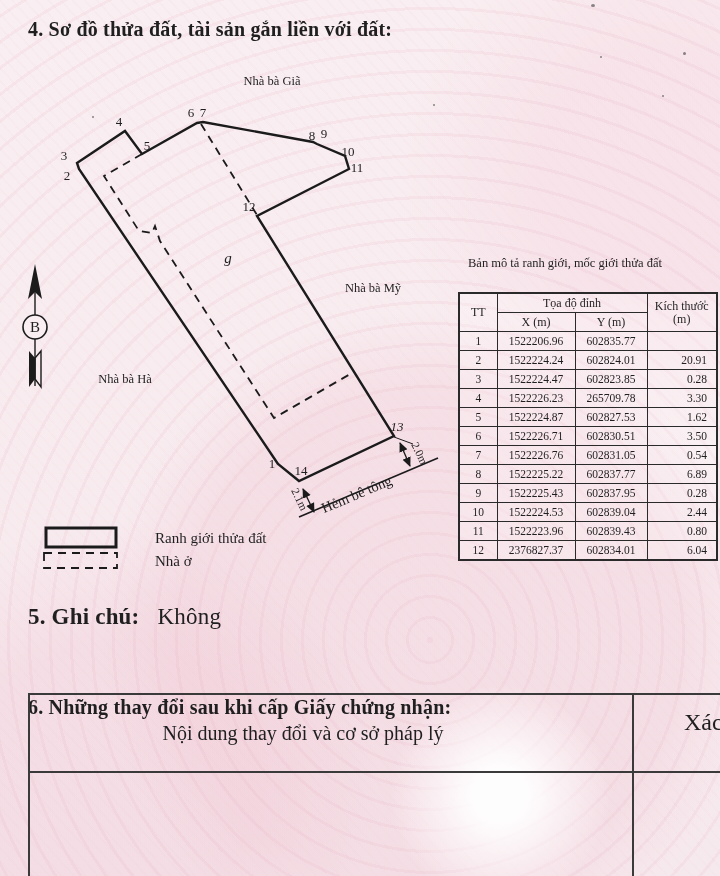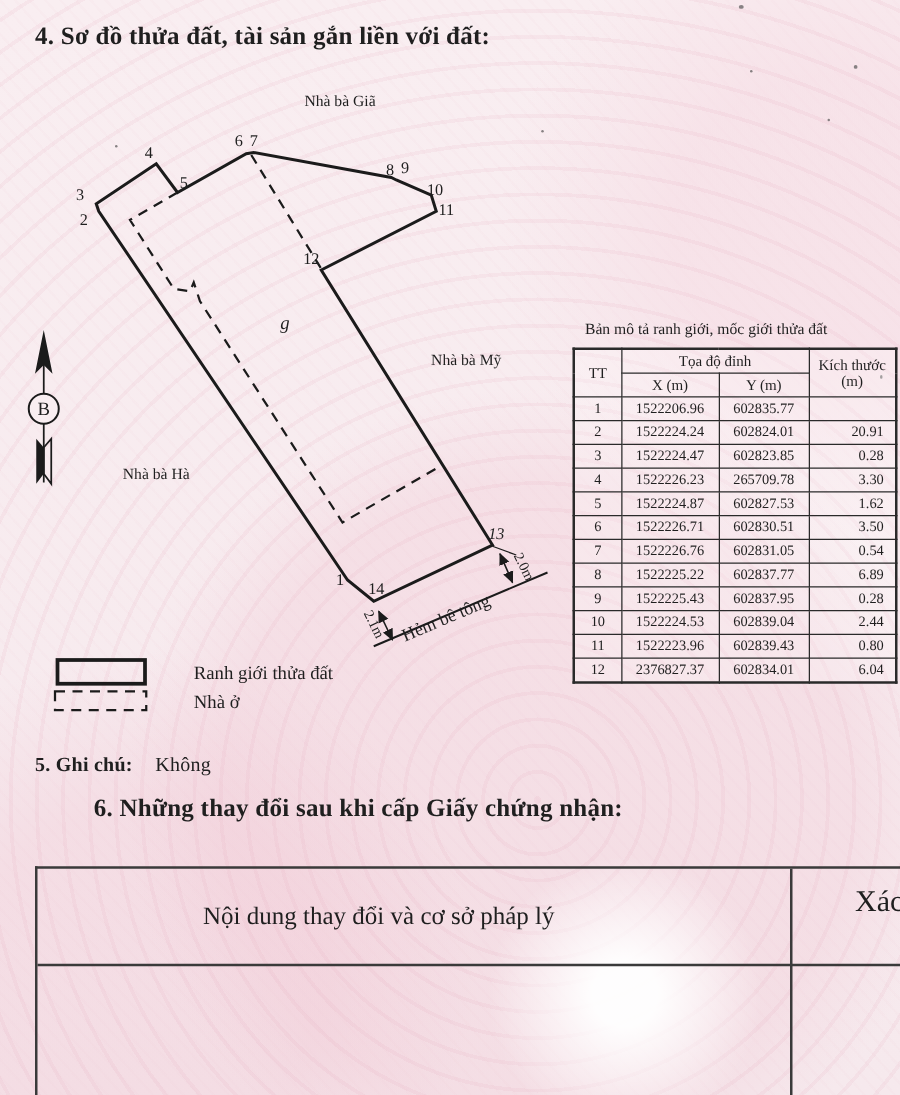--- a/index.html
+++ b/index.html
@@ -11,30 +11,30 @@
       repeating-radial-gradient(circle at 430px 640px, rgba(229,166,186,.13) 0 3px, rgba(229,166,186,0) 3px 21px),
       radial-gradient(circle at 430px 640px, rgba(240,196,209,.30) 0 250px, rgba(240,196,209,0) 330px),
       radial-gradient(circle at 120px 780px, rgba(240,198,211,.35) 0 140px, rgba(240,198,211,0) 260px),
       radial-gradient(circle at 660px 180px, rgba(246,220,228,.6) 0 120px, rgba(246,220,228,0) 260px),
       repeating-linear-gradient(48deg, rgba(236,196,207,.07) 0 2px, rgba(236,196,207,0) 2px 9px),
       linear-gradient(#f9eef1,#f6e9ed);
     padding-left: 45px;
   }
   .sec-title{position:absolute;font-weight:bold;font-size:20px;letter-spacing:.2px;}
   #title4{left:28px;top:18px;width:560px;}
-  #sec5{left:28px;top:604px;font-size:16px;text-align:center;}
+  #sec5{left:28px;top:604px;font-size:23px;text-align:center;}
   #sec5 .lbl{font-weight:bold;}
   #sec5 .val{font-weight:normal;margin-left:18px;}
-  #sec6{left:28px;top:636px;margin-left:47px;}
+  #sec6{left:28px;top:696px;}
   svg text{fill:#1f1f1f;}
   .vtx{font-size:13px;}
   .nbr{font-size:12.5px;}
   
   #btable-wrap{position:absolute;left:458px;top:256px;width:260px;}
-  #btable-caption{font-size:12.5px;margin:0 0 7px 10px;white-space:nowrap;}
+  #btable-caption{font-size:12.5px;margin:0 0 21px 10px;white-space:nowrap;}
   table.btable{border-collapse:collapse;table-layout:fixed;width:258px;
     border:2px solid #2a2a2a;background:rgba(255,255,255,.25);}
   table.btable th,table.btable td{border:1px solid #2a2a2a;font-weight:normal;
     font-size:11.5px;text-align:center;padding:0;height:18px;line-height:1.05;}
   table.btable th{font-size:12px;}
   table.btable td.kt{text-align:right;padding-right:9px;}
   col.c-tt{width:38px;}col.c-x{width:78px;}col.c-y{width:72px;}col.c-kt{width:70px;}
   
   #ctable{position:absolute;left:28px;top:693px;width:692px;height:183px;
     border-top:2px solid #3a3a3a;border-left:2px solid #3a3a3a;}

